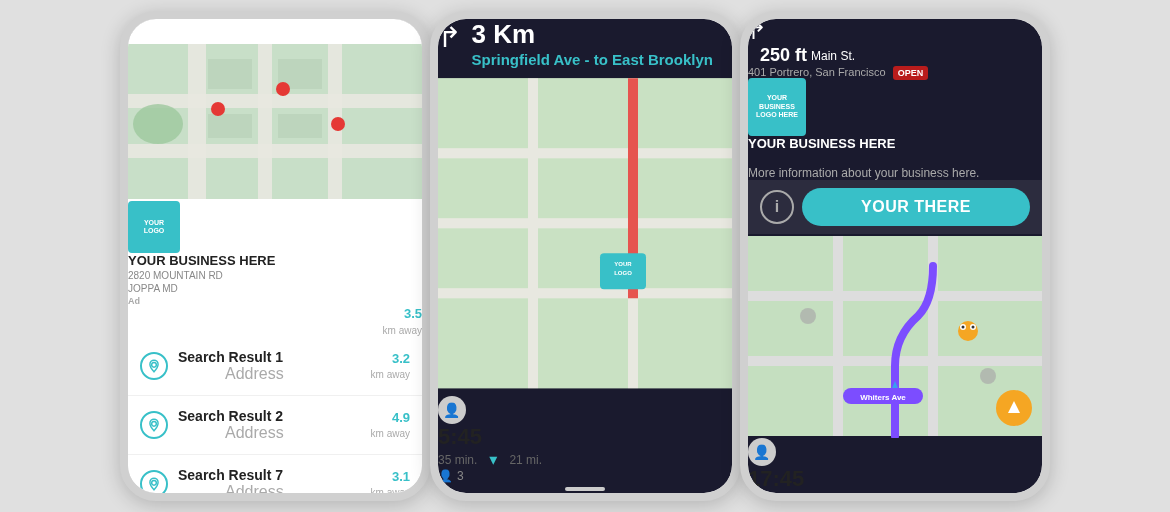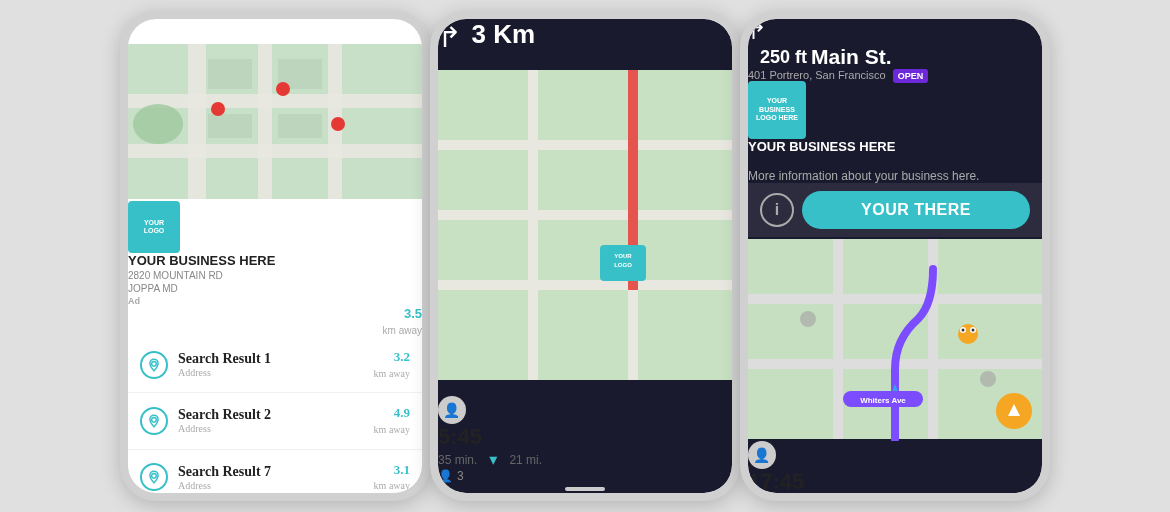--- a/index.html
+++ b/index.html
@@ -120,21 +120,20 @@
       color: #aaa;
     }
 
     .result-item {
       background: white;
       border-bottom: 1px solid #f0f0f0;
       padding: 12px 12px;
       display: flex;
       align-items: center;
       gap: 10px;
-      font-family: Liberation Serif, serif;
     }
     .result-icon {
       width: 28px;
       height: 28px;
       border: 2px solid #38c0c8;
       border-radius: 50%;
       display: flex;
       align-items: center;
       justify-content: center;
       flex-shrink: 0;
@@ -145,22 +144,23 @@
     }
     .result-info {
       flex: 1;
     }
     .result-name {
       font-size: 14px;
       font-weight: 600;
       color: #222;
     }
     .result-addr {
-      font-size: 10px;
-      color: #aaa;
+      font-size: 16px;
+      color: #aaa;
+      margin-left: 47px;
     }
     .result-dist {
       font-size: 13px;
       font-weight: 700;
       color: #38c0c8;
       text-align: right;
       line-height: 1.2;
     }
     .result-dist .unit {
       font-size: 10px;
@@ -198,22 +198,22 @@
       font-size: 12px;
       color: #666;
     }
     .phone3 .turn-arrow {
       font-size: 22px;
       color: white;
       margin-top: 2px;
     }
     .phone3 .top-street {
       color: white;
-      font-size: 21px;
-      font-weight: 700;
+      font-size: 12px;
+      font-weight: 400;
     }
     .phone3 .top-distance {
       font-size: 14px;
       color: #aaa;
     }
     .biz-logo {
       width: 58px;
       height: 58px;
       background: #38c0c8;
       border: 2px solid #38c0c8;
@@ -238,21 +238,21 @@
       font-size: 13px;
       font-weight: 700;
       color: white;
     }
     .biz-desc {
       font-size: 12px;
       color: #aaa;
       margin-top: 15px;
     }
     .open-badge {
-      background: #6d28d9;
+      background: #b91c1c;
       color: white;
       font-size: 9px;
       font-weight: 700;
       padding: 2px 5px;
       border-radius: 3px;
       margin-left: 4px;
     }
 
     .drive-btn-row {
       background: #2c2c3e;
@@ -420,20 +420,21 @@
   </div>
 
   <div class="phone">
     <div class="phone-inner" style="background:#1a1a2e;">
 
       <div class="phone2 nav-header">
         <div style="display:flex; align-items:flex-start; gap:10px;">
           <span style="font-size:28px; color:white; margin-top:2px;">↱</span>
           <div>
             <div class="nav-distance">3 Km</div>
+            <div class="nav-street">Springfield Ave - to East Brooklyn</div>
           </div>
         </div>
       </div>
 
       <div class="phone2 map-nav" style="flex:1; position:relative;">
         <svg width="100%" height="100%" viewBox="0 0 294 310" xmlns="http://www.w3.org/2000/svg">
 
           <rect width="294" height="310" fill="#d4e8cc"></rect>
 
           <rect x="0" y="0" width="90" height="70" fill="#c5dfc0" opacity="0.8"></rect>

